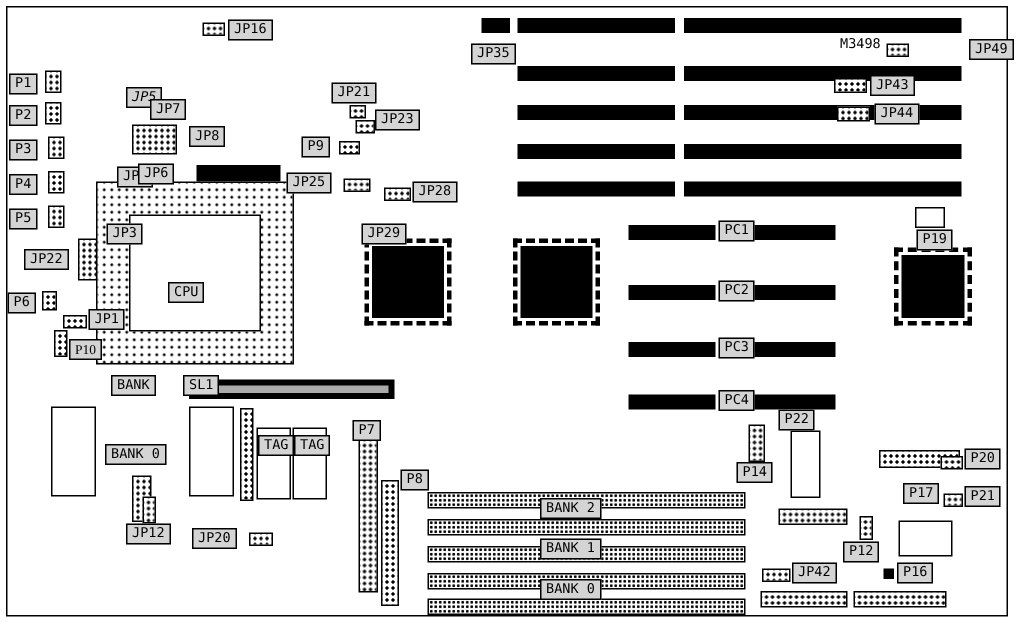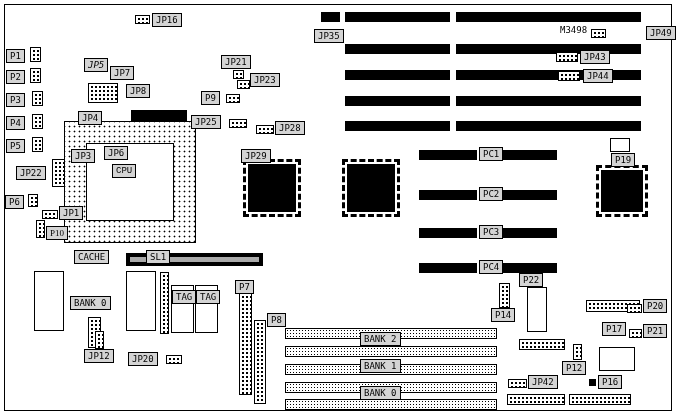--- a/index.html
+++ b/index.html
@@ -134,38 +134,38 @@
       <div class="lbl" style="left: 314px; top: 29px;">JP35</div>
       <div class="lbl" style="left: 618px; top: 26px; margin-left: 28px;">JP49</div>
       <div class="lbl" style="left: 580px; top: 50px;">JP43</div>
       <div class="lbl" style="left: 583px; top: 69px;">JP44</div>
       <div class="lbl" style="left: 6px; top: 49px;">P1</div>
       <div class="lbl" style="left: 6px; top: 70px;">P2</div>
       <div class="lbl" style="left: 6px; top: 93px;">P3</div>
       <div class="lbl" style="left: 6px; top: 116px;">P4</div>
       <div class="lbl" style="left: 6px; top: 139px;">P5</div>
       <div class="lbl" style="left: 84px; top: 58px; font-style: italic;">JP5</div>
-      <div class="lbl" style="left: 110px; top: 66px;">JP7</div>
+      <div class="lbl" style="left: 100px; top: 66px;">JP7</div>
       <div class="lbl" style="left: 126px; top: 84px;">JP8</div>
       <div class="lbl" style="left: 221px; top: 55px;">JP21</div>
       <div class="lbl" style="left: 250px; top: 73px;">JP23</div>
       <div class="lbl" style="left: 201px; top: 91px;">P9</div>
       <div class="lbl" style="left: 78px; top: 111px;">JP4</div>
-      <div class="lbl" style="left: 104px; top: 109px; margin-top: 37px;">JP6</div>
+      <div class="lbl" style="left: 92px; top: 109px;">JP6</div>
       <div class="lbl" style="left: 191px; top: 115px;">JP25</div>
       <div class="lbl" style="left: 275px; top: 121px;">JP28</div>
       <div class="lbl" style="left: 241px; top: 149px;">JP29</div>
       <div class="lbl" style="left: 71px; top: 149px;">JP3</div>
       <div class="lbl" style="left: 16px; top: 166px;">JP22</div>
       <div class="lbl" style="left: 5px; top: 195px;">P6</div>
       <div class="lbl" style="left: 59px; top: 206px;">JP1</div>
       <div class="lbl" style="left: 46px; top: 226px; font-family: Liberation Serif, serif;">P10</div>
-      <div class="lbl" style="left: 112px; top: 164px; font-family: Liberation Mono, monospace;">CPU</div>
-      <div class="lbl" style="left: 74px; top: 250px;">CACHE</div>
-      <div class="lbl" style="left: 146px; top: 250px; text-align: center;">SL1</div>
+      <div class="lbl" style="left: 112px; top: 188px;">CPU</div>
+      <div class="lbl" style="left: 74px; top: 250px;">BANK</div>
+      <div class="lbl" style="left: 122px; top: 250px; text-align: center;">SL1</div>
       <div class="lbl" style="left: 70px; top: 296px;">BANK 0</div>
       <div class="lbl" style="left: 172px; top: 290px;">TAG</div>
       <div class="lbl" style="left: 196px; top: 290px;">TAG</div>
       <div class="lbl" style="left: 235px; top: 280px;">P7</div>
       <div class="lbl" style="left: 267px; top: 313px; text-align: center;">P8</div>
       <div class="lbl" style="left: 84px; top: 349px;">JP12</div>
       <div class="lbl" style="left: 128px; top: 352px;">JP20</div>
       <div class="lbl" style="left: 360px; top: 332px;">BANK 2</div>
       <div class="lbl" style="left: 360px; top: 359px;">BANK 1</div>
       <div class="lbl" style="left: 360px; top: 386px;">BANK 0</div>

